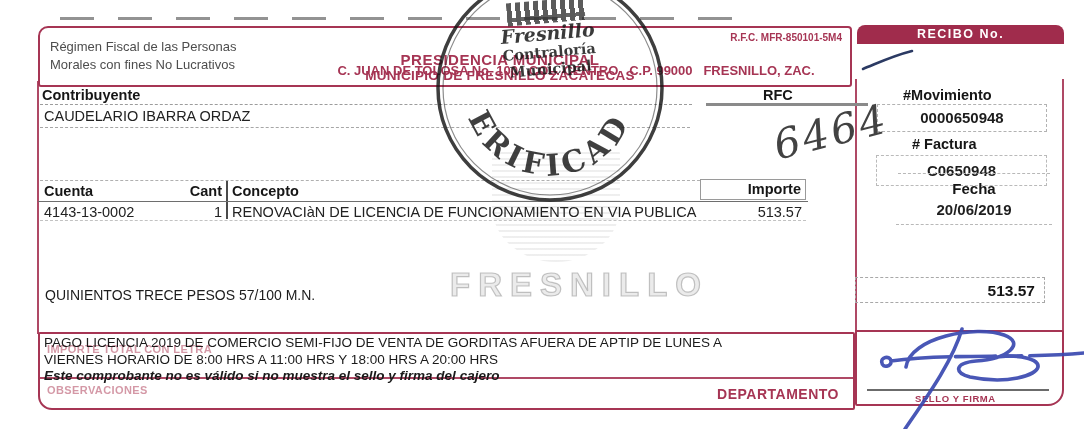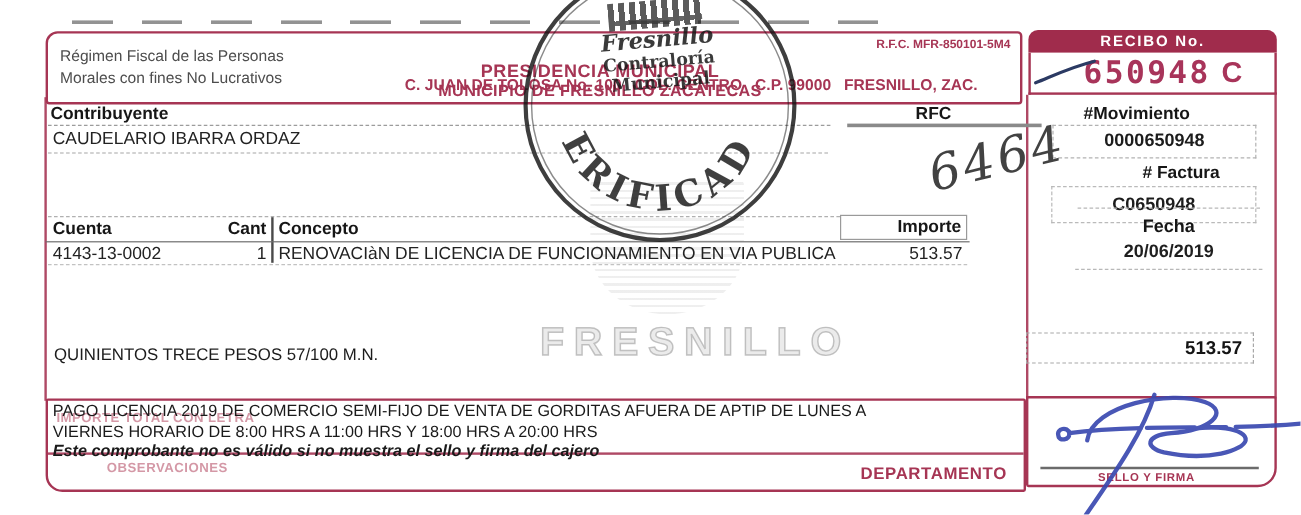--- a/index.html
+++ b/index.html
@@ -71,21 +71,21 @@
   .l-rfc{left:763px;top:87px;}
   .l-mov{left:903px;top:87px;}
   .u1{left:40px;top:104px;width:652px;border-top:1.5px dashed #9c9c9c;}
   .name{left:44px;top:108px;}
   .u2{left:40px;top:127px;width:650px;border-top:1.5px dashed #a6a6a6;}
   .u-rfc{left:706px;top:103px;width:162px;border-top:3px solid #8a8a8a;}
   .mov-box{
     left:877px;top:104px;width:168px;height:26px;border:1.5px dashed #b2b2b2;
     text-align:center;font-weight:700;font-size:15px;line-height:26px;color:#1c1c1c;
   }
-  .l-fact{left:952px;top:136px;}
+  .l-fact{left:912px;top:136px;}
   .fact-box{
     left:876px;top:155px;width:169px;height:29px;border:1.5px dashed #bababa;
     text-align:center;font-weight:700;font-size:15px;line-height:29px;color:#1c1c1c;
   }
   .handwritten{
     left:773px;top:108px;font-family:"DejaVu Serif",serif;font-style:italic;
     font-size:41px;color:#2e2e2e;transform:rotate(-14deg);letter-spacing:3px;opacity:.9;
   }
 
   
@@ -118,21 +118,21 @@
   }
   .words{left:45px;top:287px;font-size:14px;color:#1c1c1c;}
 
   
   .obs-box{
     left:38px;top:332px;width:813px;height:74px;
     border:2px solid #A63554;border-radius:2px 2px 2px 14px;background:transparent;
   }
   .obs-faint{position:absolute;font-size:11px;color:rgba(170,50,78,.5);font-weight:700;letter-spacing:.4px;}
   .obs-f1{left:7px;top:9px;}
-  .obs-f2{left:7px;top:50px;margin-left:42px;}
+  .obs-f2{left:7px;top:50px;}
   .obs-line{position:absolute;font-size:13.5px;color:#1a1a1a;white-space:nowrap;}
   .obs-l1{left:4px;top:1px;}
   .obs-l2{left:4px;top:18px;}
   .obs-disc{left:4px;top:34px;font-weight:700;font-style:italic;}
   .obs-divider{position:absolute;left:0;right:0;top:43px;height:2px;background:rgba(166,53,84,.9);}
   .departamento{position:absolute;right:14px;bottom:6px;color:#A63554;font-weight:700;font-size:14px;letter-spacing:.5px;}
 
   
   .sello-box{
     left:855px;top:330px;width:209px;height:76px;
@@ -175,24 +175,20 @@
     <div class="title-block">
       <div class="t1">PRESIDENCIA MUNICIPAL</div>
       <div class="t2">MUNICIPIO DE FRESNILLO ZACATECAS</div>
     </div>
     <div class="address">C. JUAN DE TOLOSA No. 100   COL. CENTRO   C.P. 99000   FRESNILLO, ZAC.</div>
     <div class="rfc-issuer">R.F.C. MFR-850101-5M4</div>
   </div>
 
   <div class="abs recibo-box">
     <div class="recibo-tab">RECIBO No.</div>
-    <div class="recibo-num-row">
-      <span class="recibo-number">650948</span>
-      <span class="recibo-suffix">C</span>
-    </div>
   </div>
   <svg class="abs pen-check" viewBox="0 0 60 28">
     <path d="M 5 23 C 20 17, 34 10, 54 5" stroke="#2b3a63" stroke-width="2.6" fill="none" stroke-linecap="round"></path>
   </svg>
 
   <div class="abs vline vline-left"></div>
   <div class="abs vline vline-sb-l"></div>
   <div class="abs vline vline-sb-r"></div>
 
   <div class="abs lbl l-contrib">Contribuyente</div>

